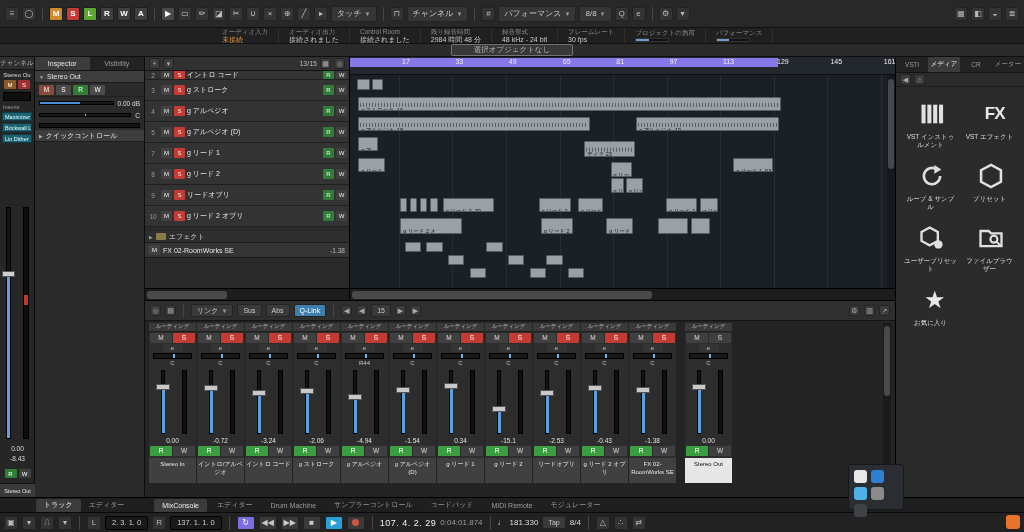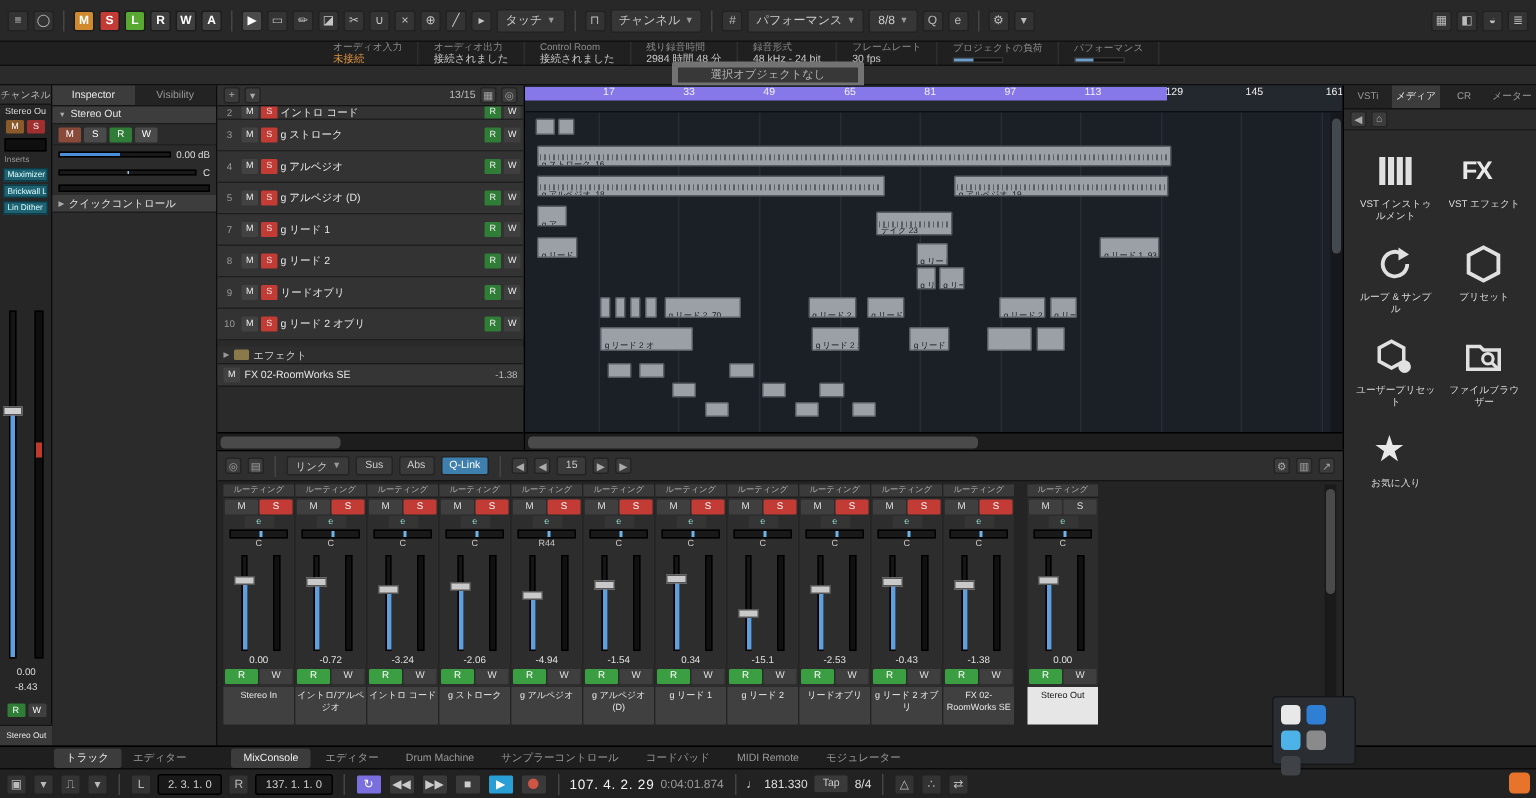--- a/index.html
+++ b/index.html
@@ -31,21 +31,21 @@
   .infoitem{display:flex;flex-direction:column;justify-content:center;padding:0 10px;border-right:1px solid #2e2e2e}
   .infoitem .lab{font-size:6.5px;color:#8a8a8a;line-height:8px;white-space:nowrap}
   .infoitem .val{font-size:7px;color:#c8c8c8;line-height:8px;white-space:nowrap}
   .infoitem .val.warn{color:#e0953f}
   .minimeter{width:34px;height:4px;background:#111;border:1px solid #333;margin-top:1px}
   .minimeter i{display:block;height:100%;width:38%;background:#6f9fc8}
 
   
   #statusbar{left:0;top:44px;width:1024px;height:13px;background:#2b2b2b;border-bottom:1px solid #0e0e0e;
              display:flex;align-items:center;justify-content:center}
-  #statusbar .pill{font-size:7.5px;color:#b5b5b5;background:#383838;border:4px solid #737373;
+  #statusbar .pill{font-size:7.5px;color:#b5b5b5;background:#383838;border:1px solid #737373;
                    border-radius:2px;padding:0 22px;line-height:10px}
 
   
   #leftstrip{left:0;top:57px;width:35px;height:440px;background:#262626;border-right:1px solid #0c0c0c}
   #leftstrip .hd{height:13px;background:#303030;border-bottom:1px solid #151515;font-size:6.5px;
                  color:#bbb;display:flex;align-items:center;justify-content:center;white-space:nowrap;overflow:hidden}
   .lsname{font-size:6px;color:#ddd;text-align:center;margin-top:2px;white-space:nowrap;overflow:hidden}
   .lsms{display:flex;justify-content:center;gap:2px;margin-top:2px}
   .lsms span{width:12px;height:9px;font-size:6px;color:#fff;display:flex;align-items:center;justify-content:center;border-radius:1px}
   .lsroute{margin:3px 3px 0;height:9px;background:#0f0f0f;border:1px solid #000}
@@ -122,21 +122,21 @@
   #ahscroll i{position:absolute;top:2px;left:2px;width:300px;height:8px;background:#4a4a4a;border-radius:3px}
 
   
   #rightpanel{left:895px;top:57px;width:129px;height:440px;background:#2b2b2b;border-left:1px solid #000}
   #rightpanel .tabs{height:16px;display:flex;background:#232323;border-bottom:1px solid #141414}
   #rightpanel .tabs .tab{flex:1;font-size:6.5px;color:#999;display:flex;align-items:center;justify-content:center;white-space:nowrap}
   #rightpanel .tabs .tab.active{background:#3c3c3c;color:#eee}
   #rightpanel .nav{height:14px;display:flex;align-items:center;gap:3px;padding:0 4px;border-bottom:1px solid #1c1c1c}
   #tiles{display:grid;grid-template-columns:1fr 1fr;gap:12px 6px;padding:12px 8px}
   .tile{display:flex;flex-direction:column;align-items:center;gap:4px}
-  .tile-icon{width:30px;height:30px;display:flex;align-items:center;justify-content:flex-start}
+  .tile-icon{width:30px;height:30px;display:flex;align-items:center;justify-content:flex-end}
   .tile .tl{font-size:6.5px;color:#ddd;text-align:center;line-height:8px;max-height:16px;overflow:hidden}
   .fxbig{font-size:17px;font-weight:bold;color:#e8e8e8;letter-spacing:-1px}
   .starbig{font-size:24px;color:#e8e8e8;line-height:26px}
 
   
   #mixer{left:145px;top:300px;width:750px;height:197px;background:#242424;border-top:1px solid #000}
   #mixtb{height:20px;background:#2f2f2f;border-bottom:1px solid #141414;display:flex;align-items:center;
          padding:0 5px;gap:4px}
   .mbtn{height:13px;background:#3a3a3a;border:1px solid #242424;border-radius:2px;font-size:7px;color:#ccc;
         display:flex;align-items:center;padding:0 5px;flex:none}

